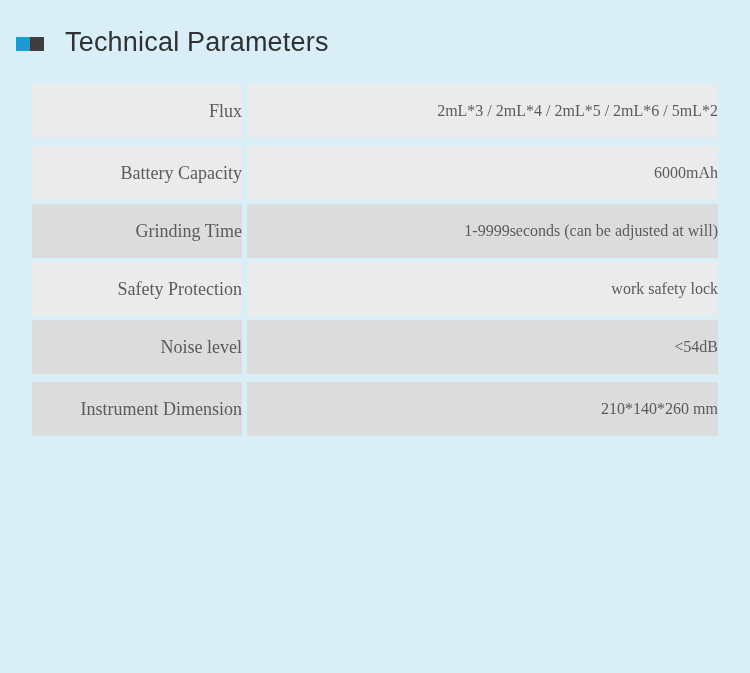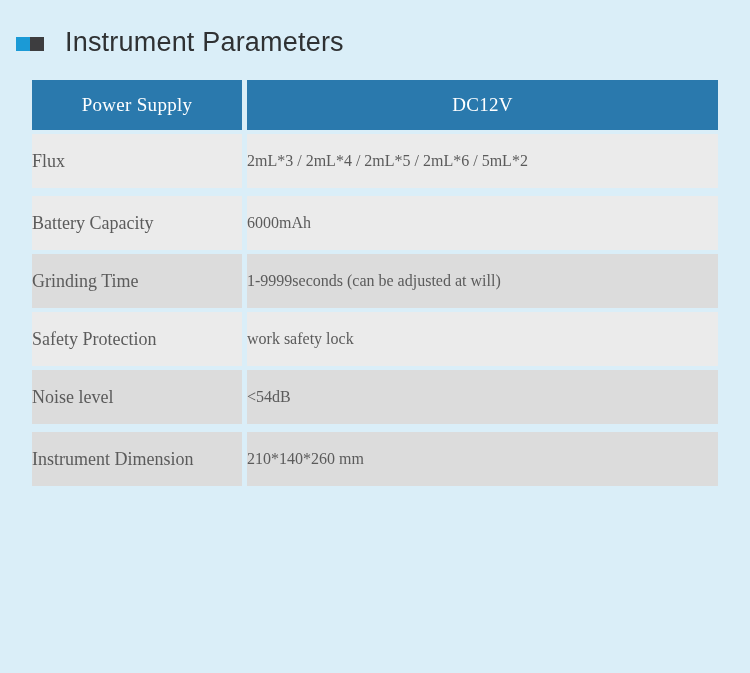--- a/index.html
+++ b/index.html
@@ -98,21 +98,21 @@
 
   
   .row-a td { background: #ebebeb; }
   .row-b td { background: #dcdcdc; }
   .row-a td.gap-cell,
   .row-b td.gap-cell { background: transparent !important; }
 
   .body-row td {
     height: 54px;
     color: #5b5b5b;
-    text-align: left;
+    text-align: right;
   }
   .body-row td.cell-label { font-size: 18px; }
   .body-row td.cell-value { font-size: 16px; }
 
   
   .spacer-row td {
     height: 4px;
     background: transparent !important;
     padding: 0;
     line-height: 0;
@@ -122,36 +122,31 @@
 </head>
 <body>
 
 <div class="page">
 
   <div class="header">
     <span class="brand-mark">
       <span class="brand-sq blue"></span>
       <span class="brand-sq dark"></span>
     </span>
-    <span class="page-title">Instrument Parameters</span>
+    <span class="page-title">Technical Parameters</span>
   </div>
 
   <table class="spec-table">
     <colgroup>
       <col class="col-label">
       <col class="gap-cell">
       <col class="col-value">
     </colgroup>
     <tbody>
 
-      <tr class="head-row">
-        <td>Power Supply</td>
-        <td class="gap-cell"></td>
-        <td>DC12V</td>
-      </tr>
 
       <tr class="spacer-row">
         <td></td>
           <td class="gap-cell"></td>
           <td></td>
       </tr>
 
       <tr class="body-row row-a">
         <td class="cell-label">Flux</td>
         <td class="gap-cell"></td>

